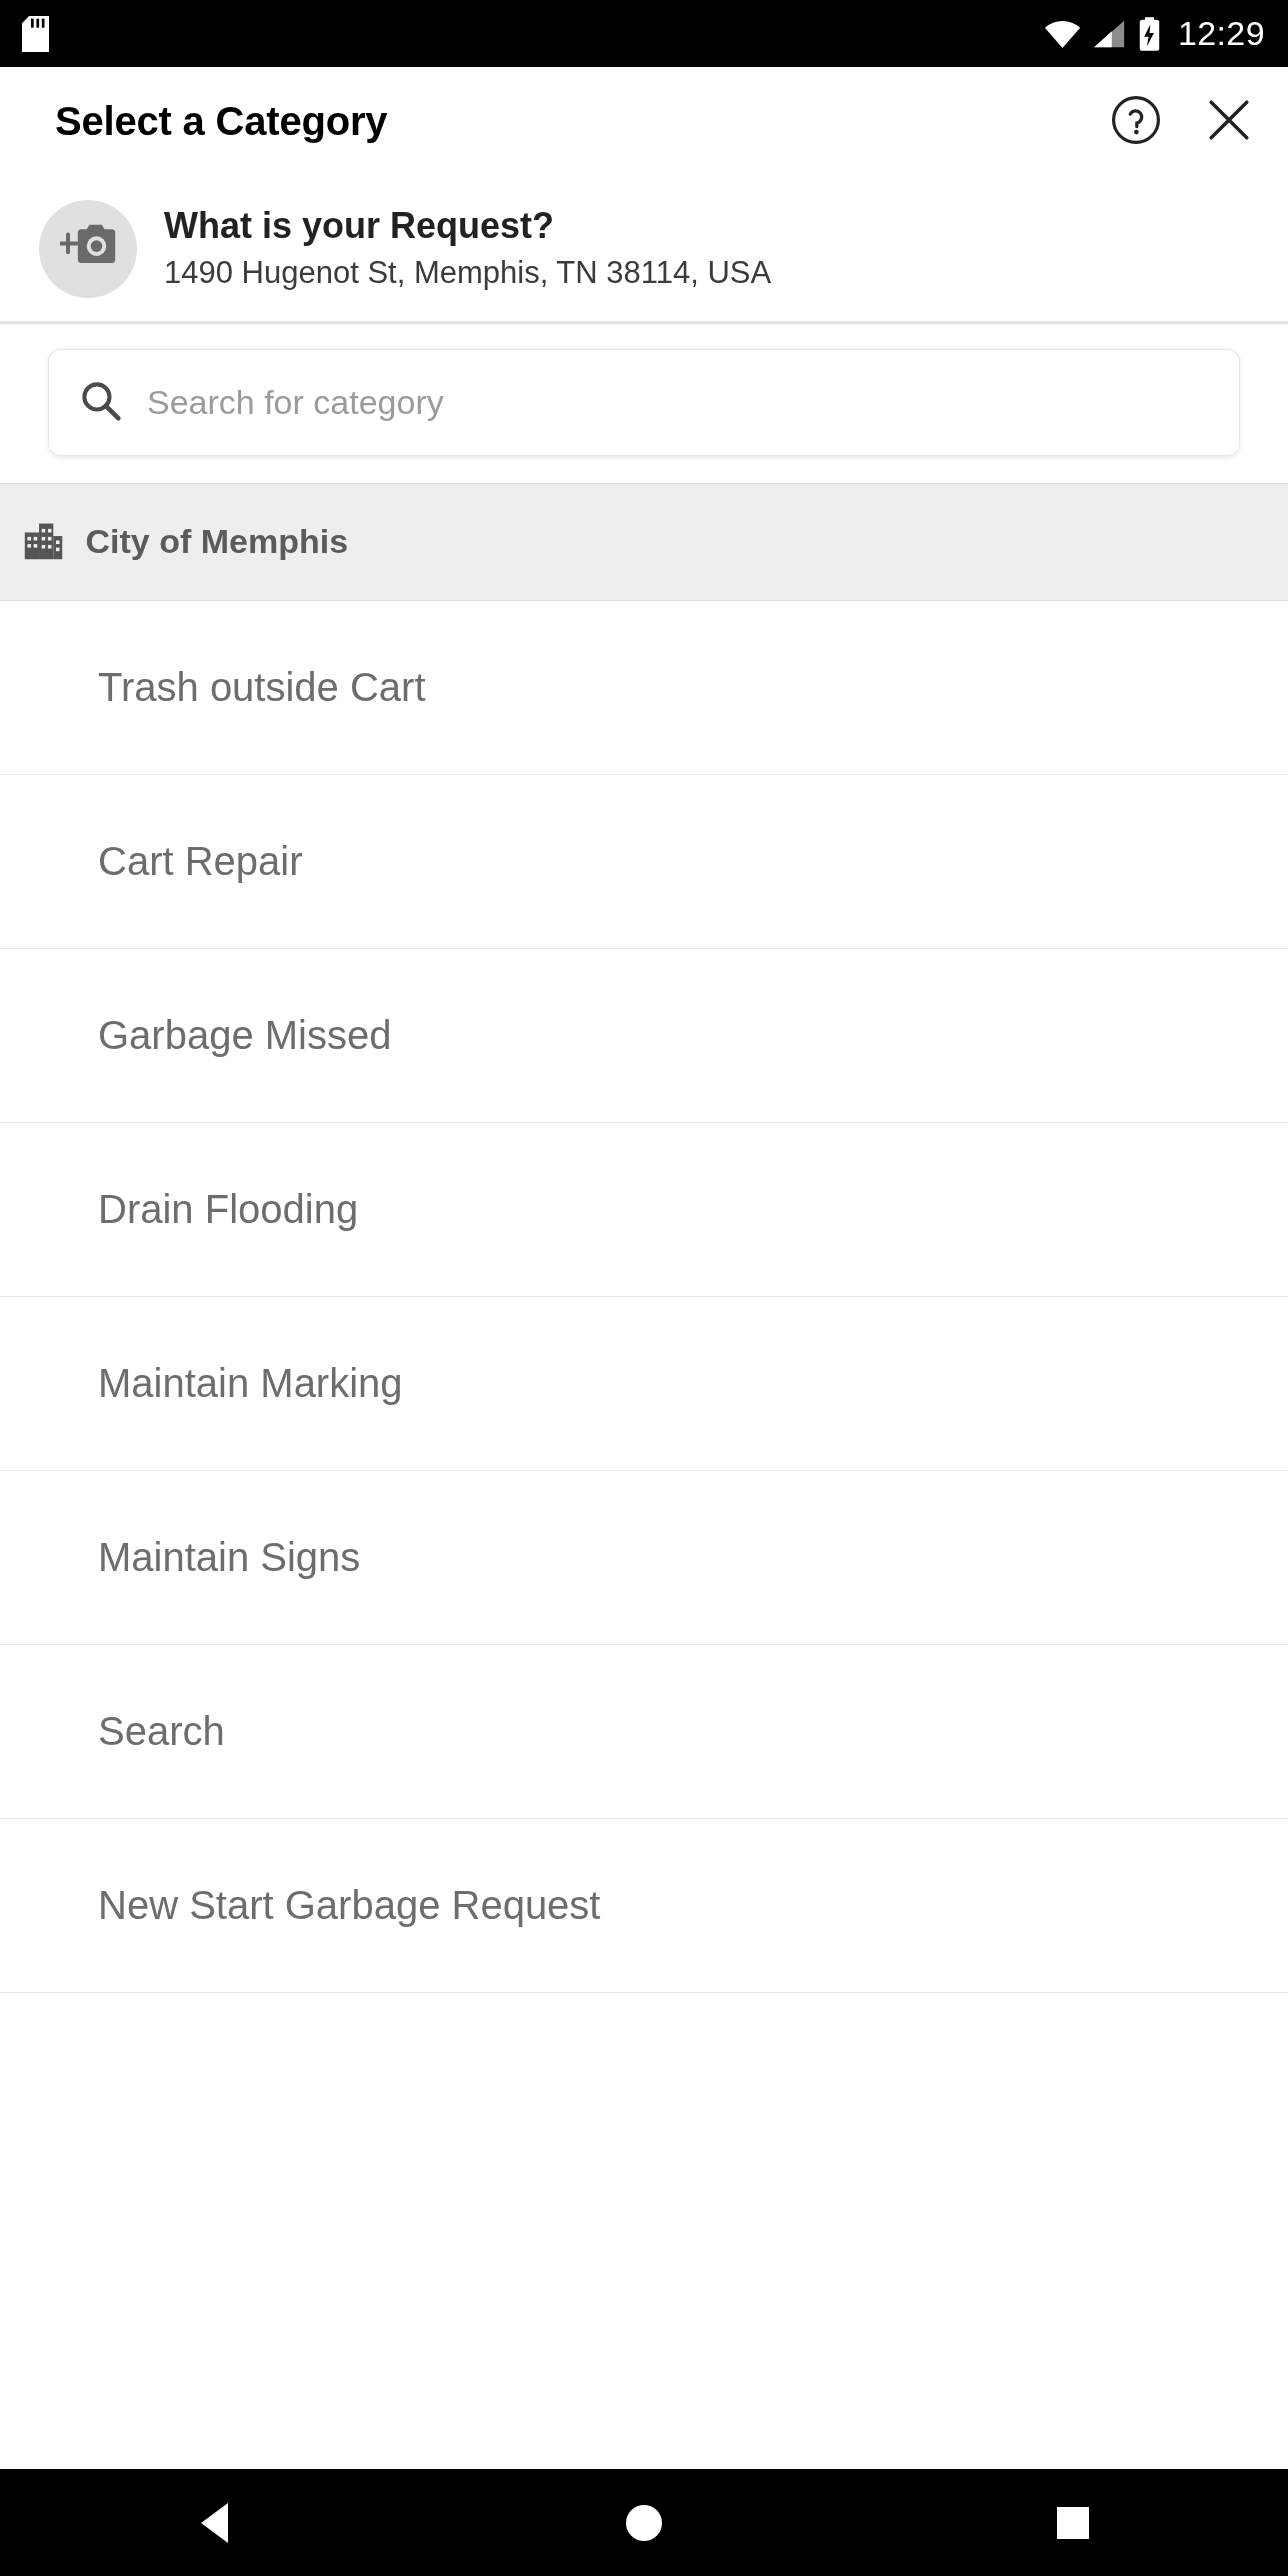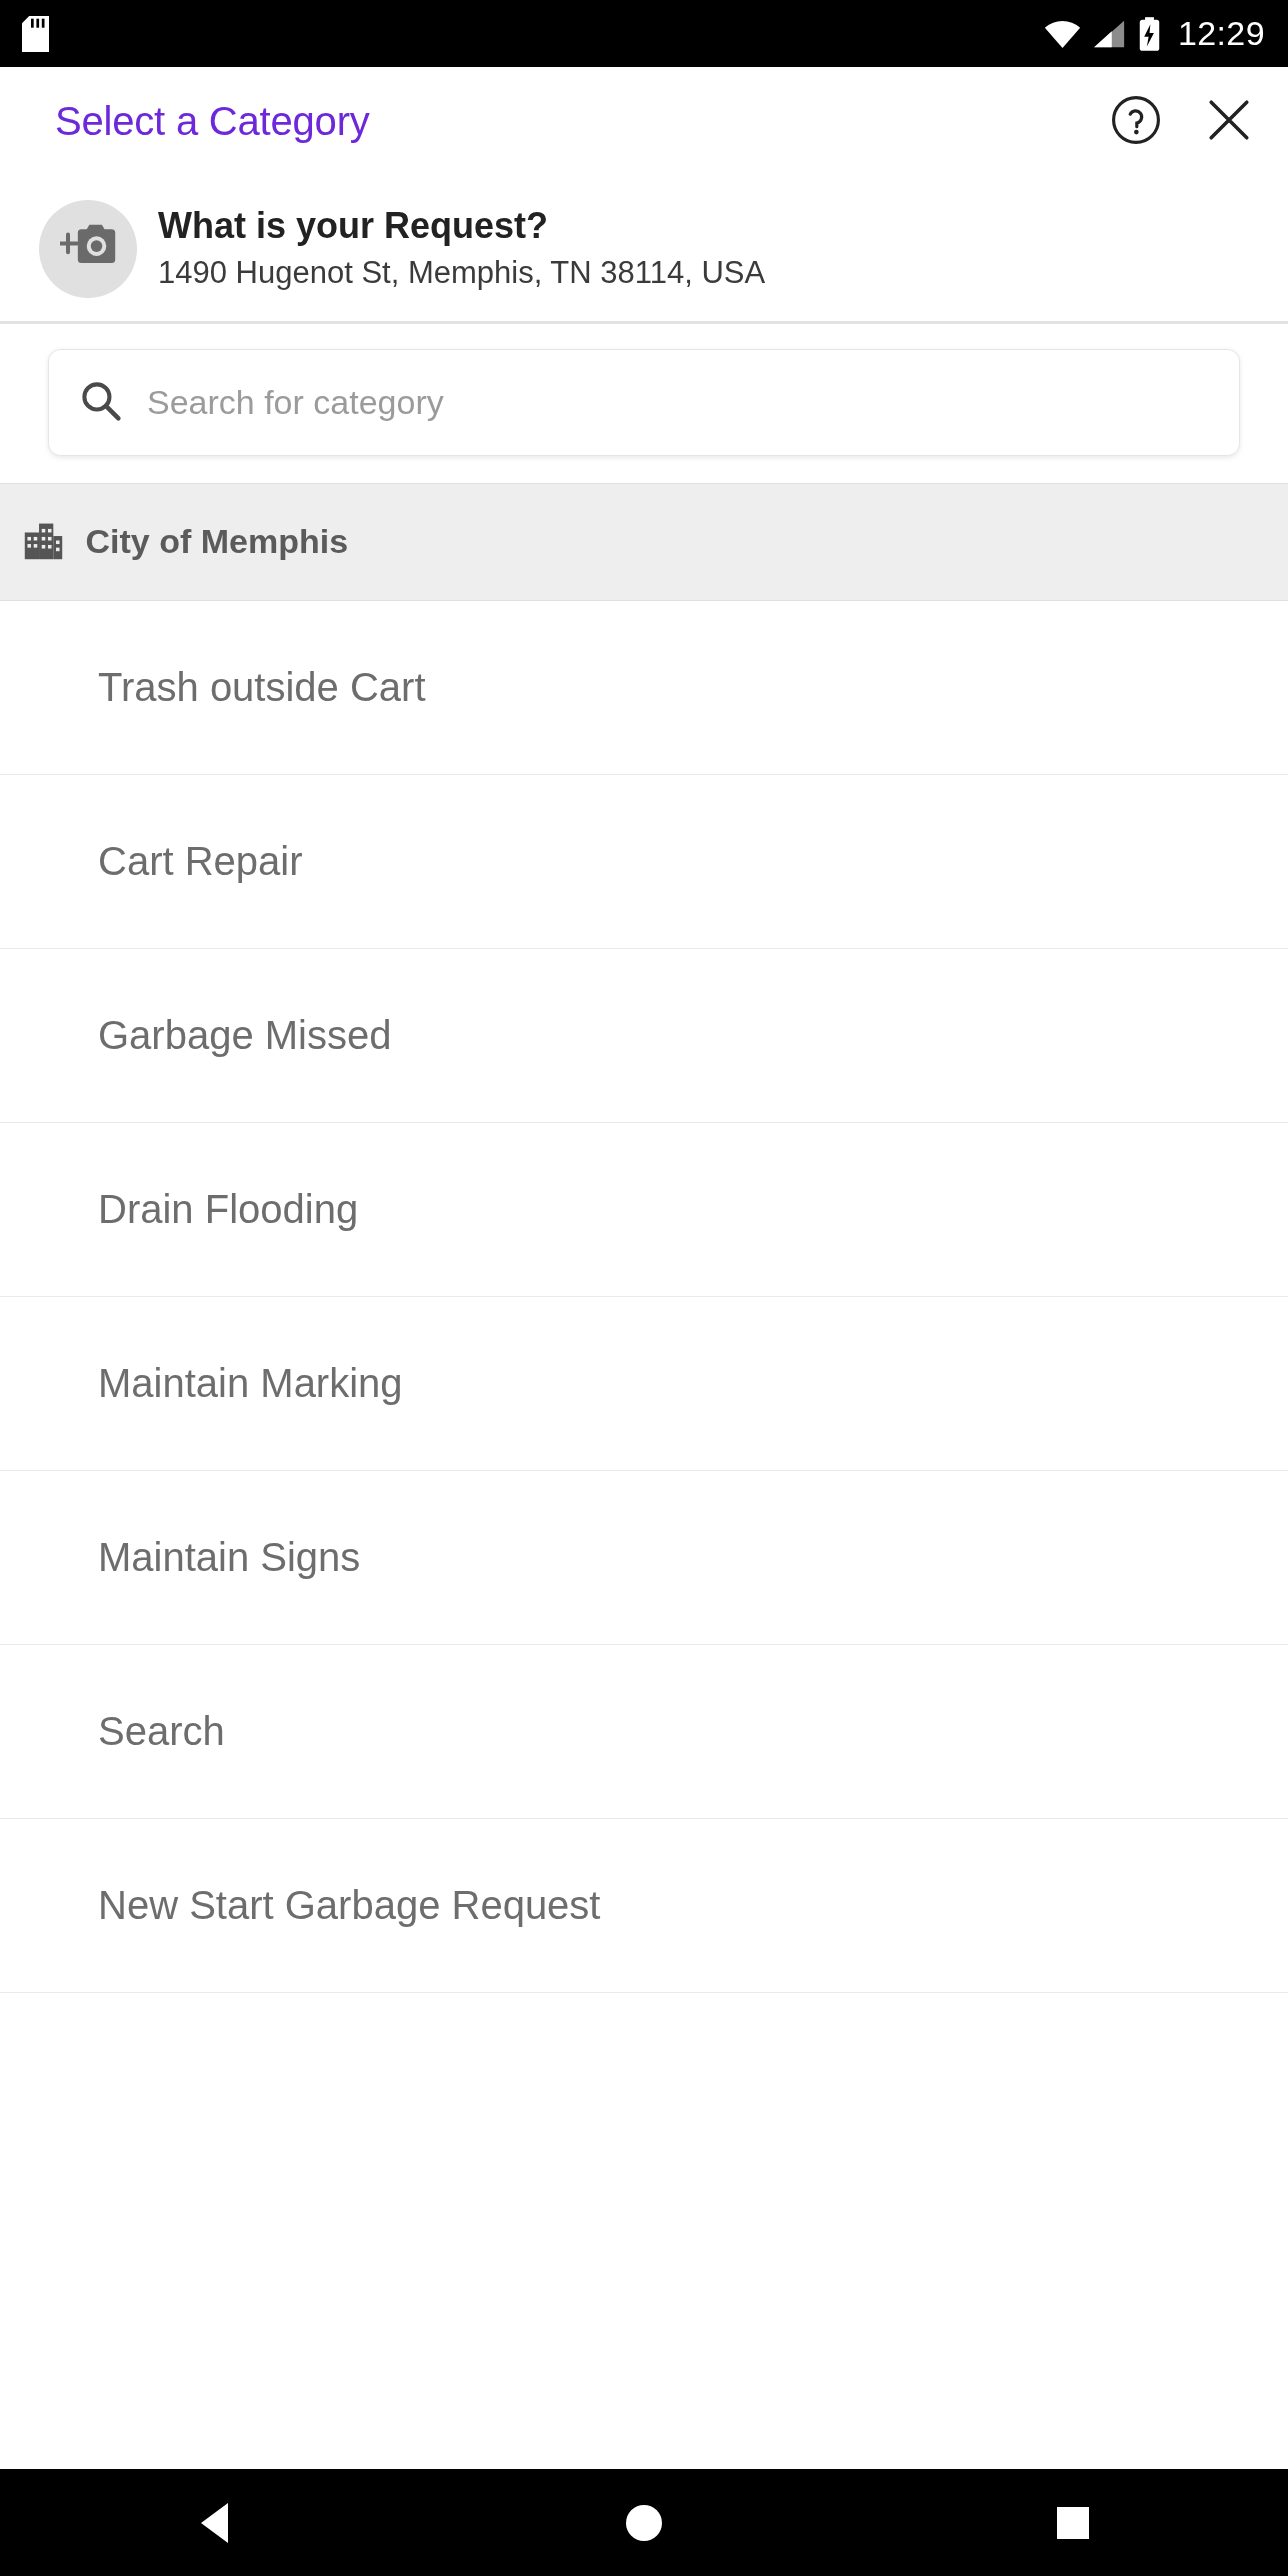--- a/index.html
+++ b/index.html
@@ -45,22 +45,22 @@
   .header {
     height: 109px;
     background: #ffffff;
     display: flex;
     align-items: center;
     padding: 0 32px 0 55px;
     flex: 0 0 auto;
   }
   .header-title {
     font-size: 40px;
-    font-weight: 400;
-    color: #6d28d9;
+    font-weight: 700;
+    color: #000000;
     letter-spacing: -0.2px;
     flex: 1 1 auto;
   }
   .header-actions { display: flex; align-items: center; gap: 38px; }
   .icon-btn {
     width: 55px; height: 55px;
     display: flex; align-items: center; justify-content: center;
     background: none; border: none; cursor: pointer;
   }
 
@@ -73,21 +73,21 @@
     flex: 0 0 auto;
     background: #ffffff;
   }
   .avatar {
     width: 98px; height: 98px;
     border-radius: 50%;
     background: #e0e0e0;
     display: flex; align-items: center; justify-content: center;
     flex: 0 0 auto;
   }
-  .request-text { margin-left: 21px; }
+  .request-text { margin-left: 27px; }
   .request-title {
     font-size: 36px;
     font-weight: 700;
     color: #222222;
     line-height: 1.25;
   }
   .request-address {
     font-size: 31px;
     color: #3b3b3b;
     line-height: 1.35;

